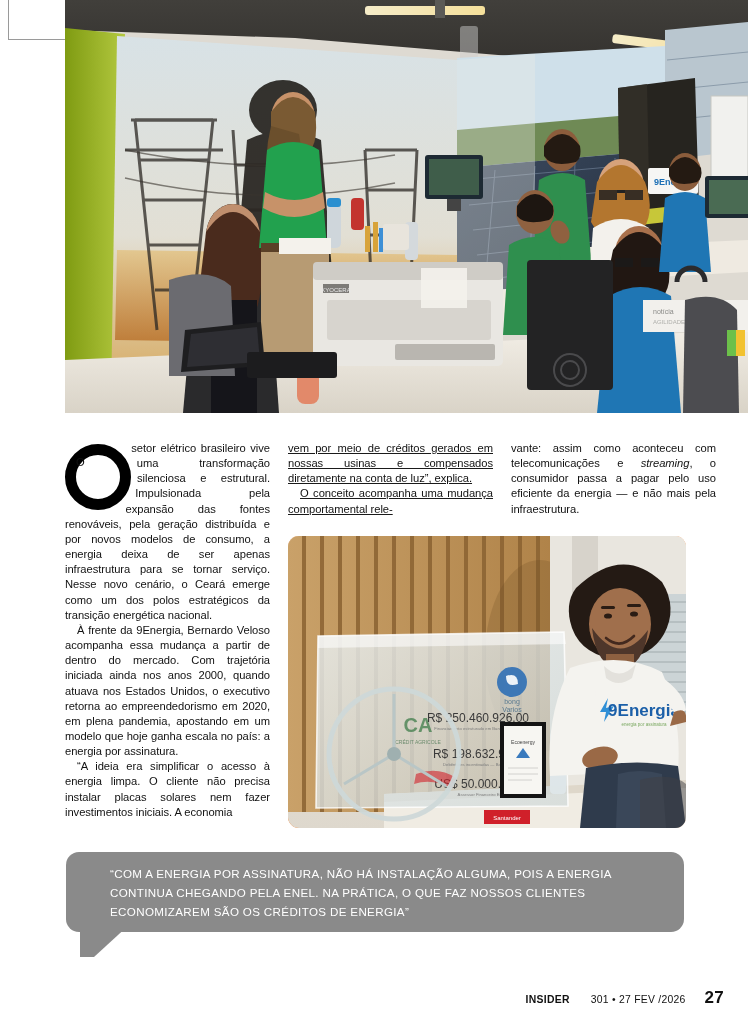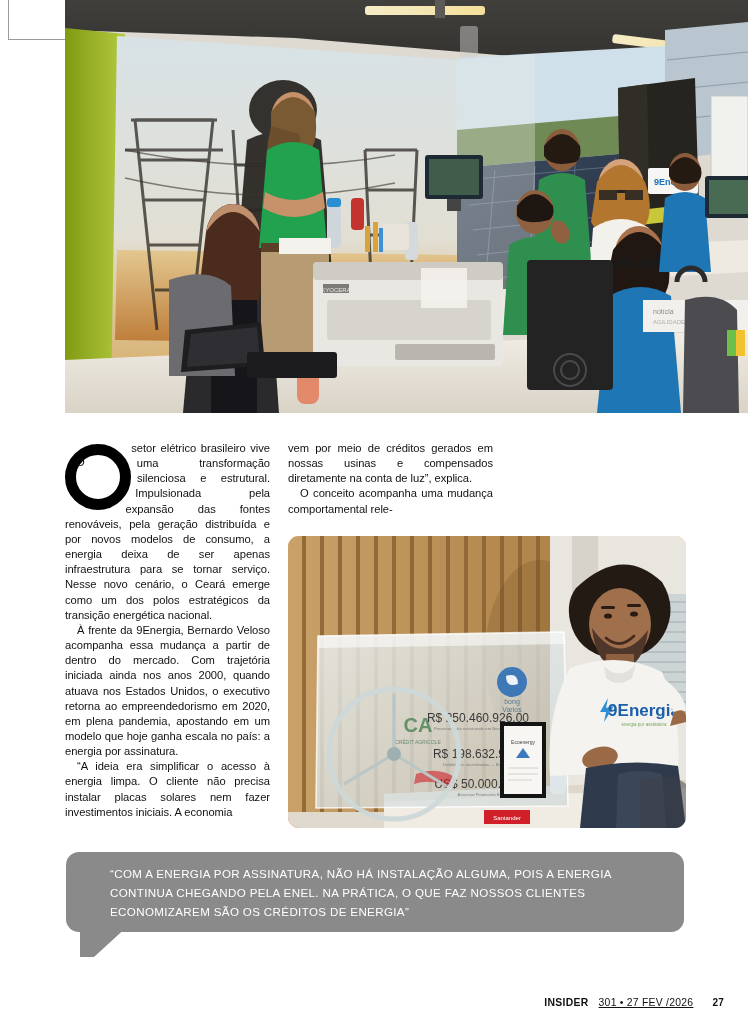--- a/index.html
+++ b/index.html
@@ -20,21 +20,21 @@
     overflow:hidden;background:#2b2b28;
   }
   .photo-top svg{display:block;width:100%;height:100%;}
 
   
   .cols{
     position:absolute;left:65px;top:441px;width:660px;height:385px;
   }
   .col{position:absolute;top:0;width:205px;}
   .col1{left:0;}
-  .col2{left:223px;}
+  .col2{left:223px;text-decoration:underline;}
   .col3{left:446px;}
   .col p{
     margin:0;
     font-size:11.2px;line-height:15.15px;
     text-align:justify;
     letter-spacing:-0.05px;
     color:#111;
     -webkit-hyphens:none;hyphens:none;
   }
   .col p.indent{text-indent:12px;}
@@ -78,22 +78,22 @@
     text-transform:uppercase;
   }
 
   
   .footer{
     position:absolute;right:24px;bottom:16px;
     display:flex;align-items:baseline;gap:4px;
     font-size:10.4px;letter-spacing:0.25px;color:#111;
   }
   .footer .brand{font-weight:bold;letter-spacing:0.3px;}
-  .footer .issue{margin-left:6px;text-decoration:underline;}
-  .footer .pageno{font-weight:bold;font-size:10px;margin-left:15px;}
+  .footer .issue{margin-left:17px;}
+  .footer .pageno{font-weight:bold;font-size:17px;margin-left:15px;}
 </style>
 </head>
 <body>
 
 <div class="page">
 
   <div class="rule-v"></div>
   <div class="rule-h"></div>
 
   <div class="photo-top">
@@ -312,20 +312,23 @@
       <p><span class="dropcap">O</span><span>setor elétrico brasileiro vive uma transformação silenciosa e estrutural. Impulsionada pela expansão das fontes renováveis, pela geração distribuída e por novos modelos de consumo, a energia deixa de ser apenas infraestrutura para se tornar serviço. Nesse novo cenário, o Ceará emerge como um dos polos estratégicos da transição energética nacional.</span></p>
       <p class="indent">À frente da 9Energia, Bernardo Veloso acompanha essa mudança a partir de dentro do mercado. Com trajetória iniciada ainda nos anos 2000, quando atuava nos Estados Unidos, o executivo retorna ao empreendedorismo em 2020, em plena pandemia, apostando em um modelo que hoje ganha escala no país: a energia por assinatura.</p>
       <p class="indent">“A ideia era simplificar o acesso à energia limpa. O cliente não precisa instalar placas solares nem fazer investimentos iniciais. A economia</p>
     </div>
 
     <div class="col col2">
       <p>vem por meio de créditos gerados em nossas usinas e compensados diretamente na conta de luz”, explica.</p>
       <p class="indent">O conceito acompanha uma mudança comportamental rele-</p>
     </div>
 
+    <div class="col col3">
+      <p><span>vante: assim como aconteceu com telecomunicações e </span><em>streaming</em><span>, o consumidor passa a pagar pelo uso eficiente da energia — e não mais pela infraestrutura.</span></p>
+    </div>
   </div>
 
   <div class="photo-bot">
     <svg viewBox="0 0 398 292" preserveAspectRatio="none">
       <defs>
         <linearGradient id="wood" x1="0" y1="0" x2="1" y2="0">
           <stop offset="0" stop-color="#c9a169"></stop>
             <stop offset="1" stop-color="#b08349"></stop>
         </linearGradient>
         <linearGradient id="acryl" x1="0" y1="0" x2="1" y2="1">

